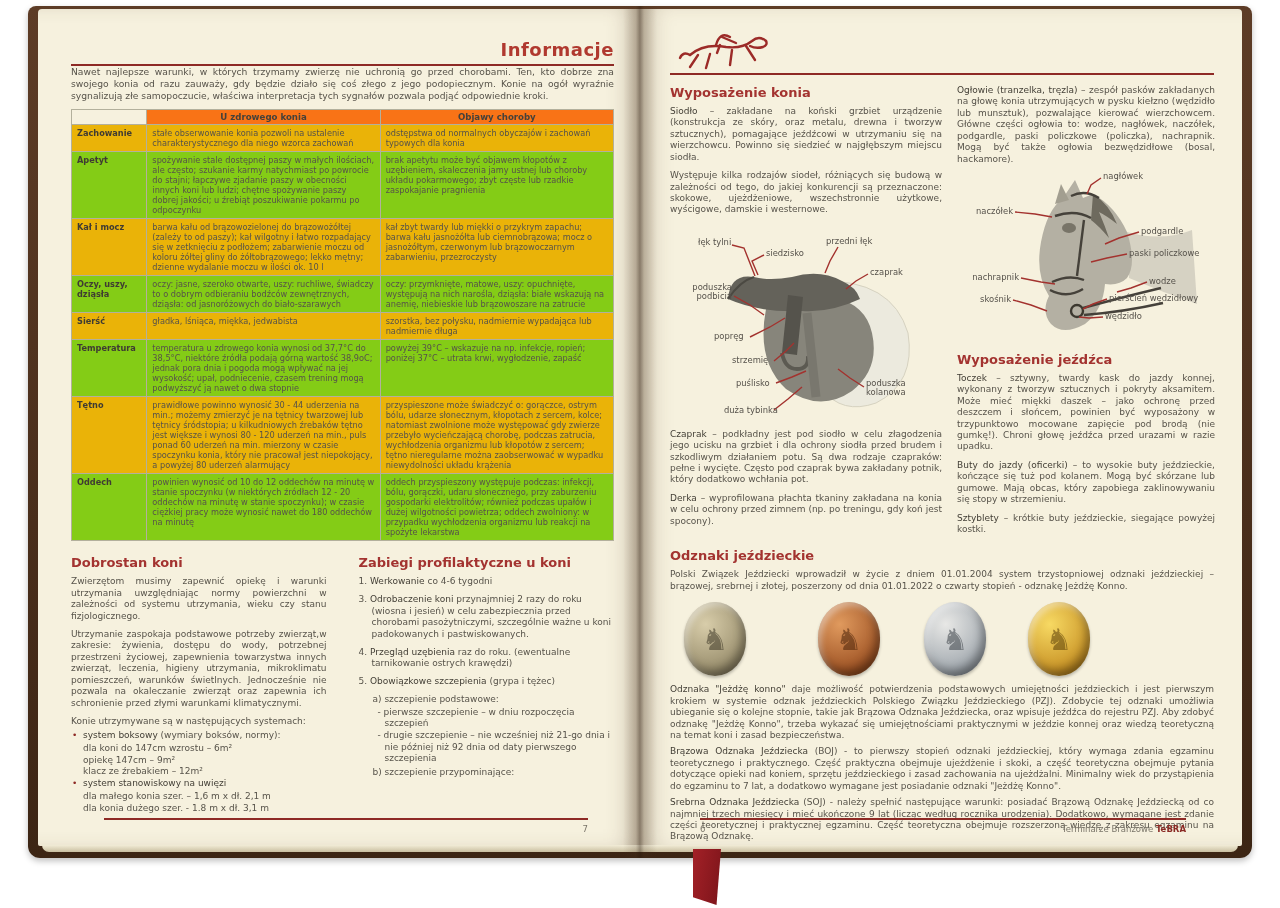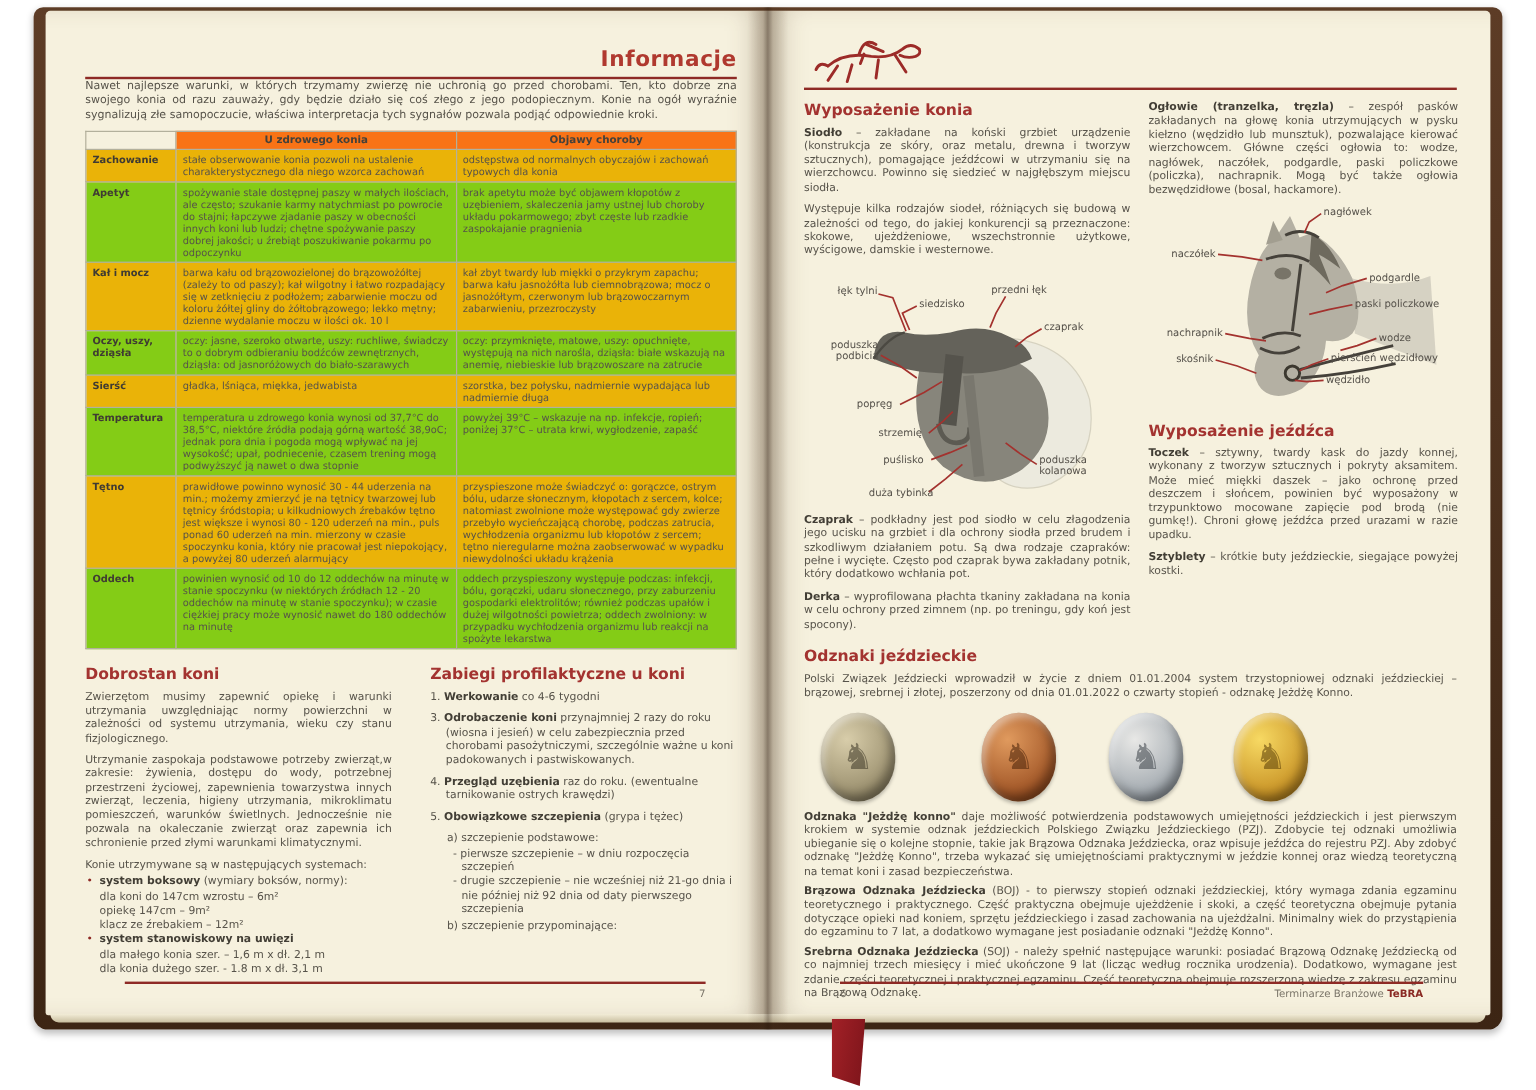--- a/index.html
+++ b/index.html
@@ -15,21 +15,21 @@
   .spine{position:absolute;left:50%;top:0;bottom:0;width:34px;margin-left:-17px;z-index:5;pointer-events:none;
          background:linear-gradient(90deg,rgba(70,50,30,0) 0%,rgba(70,50,30,.18) 38%,rgba(45,28,14,.42) 50%,rgba(70,50,30,.18) 62%,rgba(70,50,30,0) 100%);}
   .bottom-stack{position:absolute;left:14px;right:14px;bottom:6px;height:7px;z-index:4;
          background:linear-gradient(#f2ecd7,#c9bfa0);border-radius:0 0 8px 8px;}
   .ribbon{position:absolute;left:693px;top:849px;width:28px;height:56px;z-index:6;
          background:linear-gradient(100deg,#a32127,#7c141a);
          clip-path:polygon(0 0,100% 0,84% 100%,0 86%);}
   
   .red-title{color:#a33330;font-weight:bold;}
   .rule{height:2px;background:#8e2a25;border:none;margin:0;}
-  .b{font-weight:bold;color:#423e35;}
+  .b{font-weight:normal;color:#423e35;}
   
   .lp-inner{position:absolute;left:33px;right:26px;top:0;bottom:0;}
   .lp-header{margin-top:30px;text-align:right;font-size:18px;color:#b0392f;font-weight:bold;letter-spacing:.5px;}
   .lp-header-rule{margin-top:4px;}
   .sec-title{font-size:13.5px;margin:12px 0 6px;}
   .intro{font-size:9.2px;line-height:1.3;text-align:justify;}
   table.health{border-collapse:collapse;width:100%;margin-top:7px;font-size:8.2px;line-height:1.22;}
   table.health th,table.health td{border:1px solid #b3b09c;padding:3px 5px;vertical-align:top;text-align:left;}
   table.health thead th{background:#f97316;text-align:center;font-weight:bold;color:#45413a;font-size:8.6px;padding:2px;}
   table.health th.rowlabel{font-weight:bold;color:#3f3b33;width:62px;background:none;}
@@ -283,20 +283,21 @@
                 <span class="dlabel" style="left:172px;top:77px;">paski policzkowe</span>
                 <span class="dlabel" style="left:0px;top:101px;width:62px;text-align:right;">nachrapnik</span>
                 <span class="dlabel" style="left:192px;top:105px;">wodze</span>
                 <span class="dlabel" style="left:152px;top:122px;">pierścień wędzidłowy</span>
                 <span class="dlabel" style="left:4px;top:123px;width:50px;text-align:right;">skośnik</span>
                 <span class="dlabel" style="left:148px;top:140px;">wędzidło</span>
               </div>
 
               <div class="col-title red-title">Wyposażenie jeźdźca</div>
               <div class="para"><span class="b">Toczek</span><span> – sztywny, twardy kask do jazdy konnej, wykonany z tworzyw sztucznych i pokryty aksamitem. Może mieć miękki daszek – jako ochronę przed deszczem i słońcem, powinien być wyposażony w trzypunktowo mocowane zapięcie pod brodą (nie gumkę!). Chroni głowę jeźdźca przed urazami w razie upadku.</span></div>
+              <div class="para"><span class="b">Buty do jazdy (oficerki)</span><span> – to wysokie buty jeździeckie, kończące się tuż pod kolanem. Mogą być skórzane lub gumowe. Mają obcas, który zapobiega zaklinowywaniu się stopy w strzemieniu.</span></div>
               <div class="para"><span class="b">Sztyblety</span><span> – krótkie buty jeździeckie, siegające powyżej kostki.</span></div>
             </div>
           </div>
 
           <div class="odznaki">
             <div class="col-title red-title">Odznaki jeździeckie</div>
             <div class="para" style="margin-bottom:2px;">Polski Związek Jeździecki wprowadził w życie z dniem 01.01.2004 system trzystopniowej odznaki jeździeckiej – brązowej, srebrnej i złotej, poszerzony od dnia 01.01.2022 o czwarty stopień - odznakę Jeżdżę Konno.</div>
 
             <div class="badges">
               <div class="badge badge-pzj">

